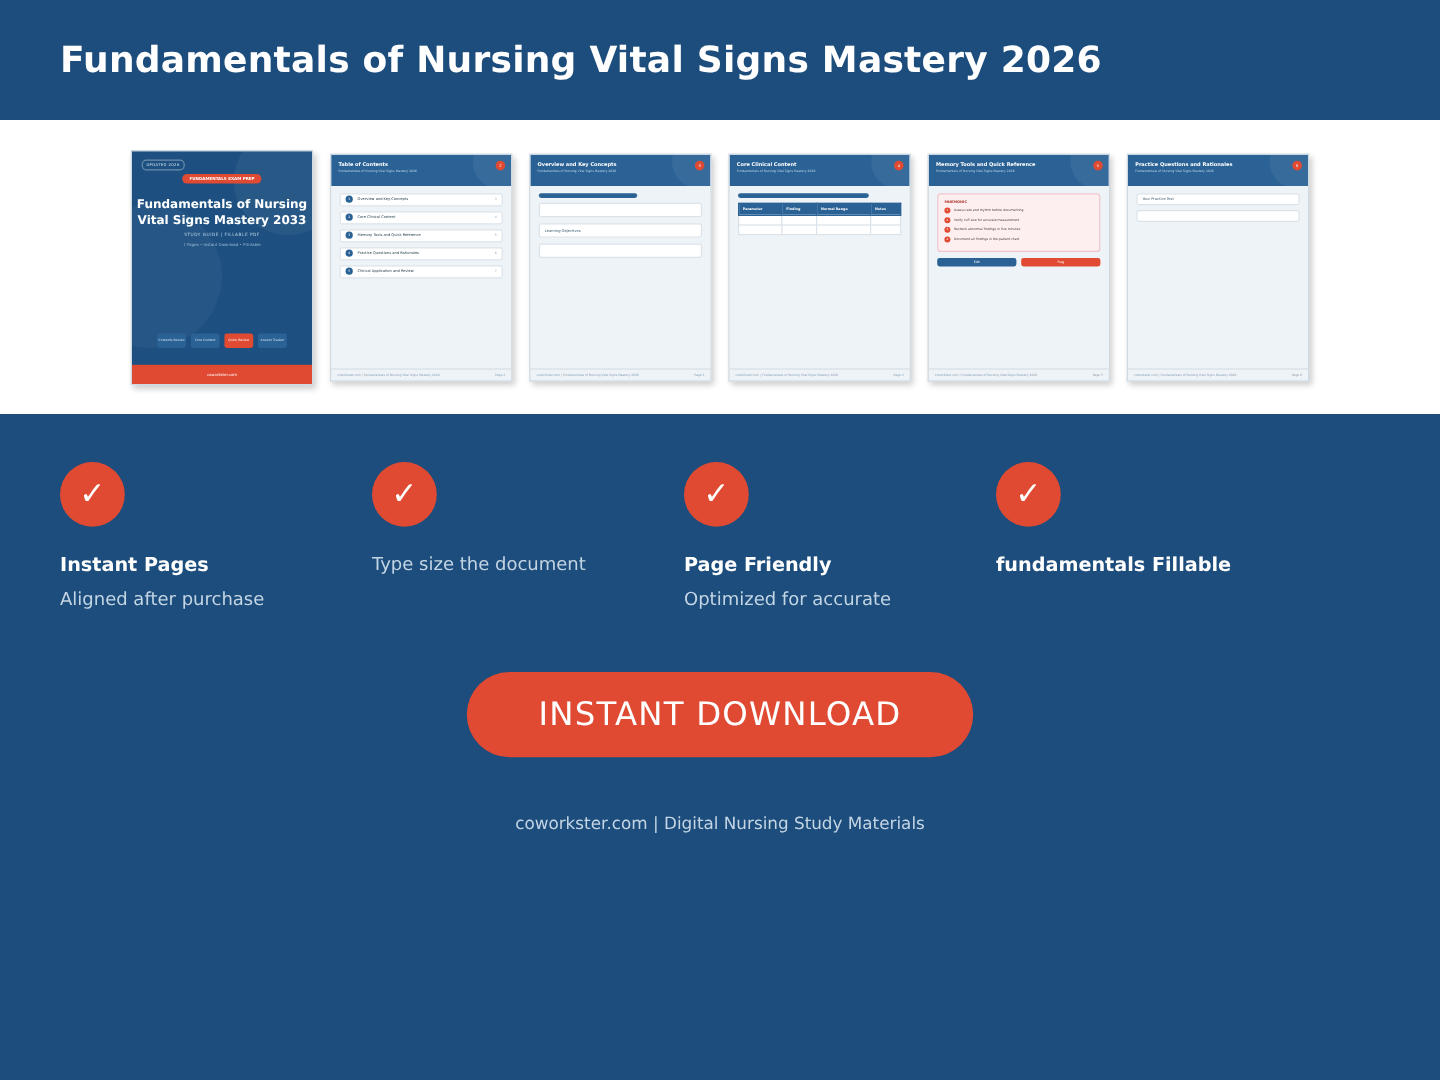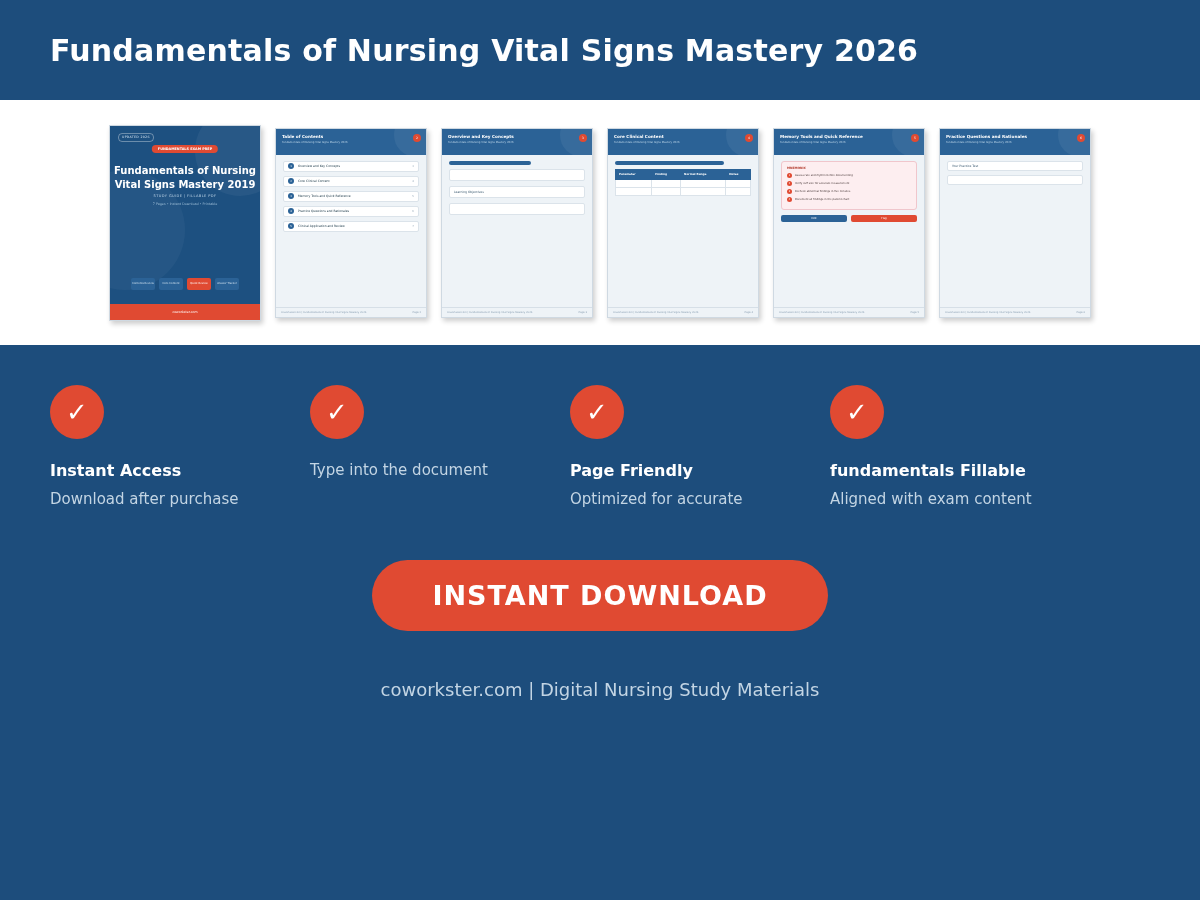--- a/index.html
+++ b/index.html
@@ -194,27 +194,27 @@
     display: flex; align-items: center; justify-content: center;
     font-size: 26px; margin-bottom: 22px;
   }
   .feat-title { color: #ffffff; font-size: 16px; font-weight: bold; margin-bottom: 10px; }
   .feat-desc { color: #c3d5e4; font-size: 15px; }
 
   
   .cta-wrap { display: flex; justify-content: center; margin-top: 52px; }
   .cta {
     background: #e04a32; color: #ffffff;
-    font-size: 27px; font-weight: bold; letter-spacing: 1px;
+    font-size: 27px; font-weight: normal; letter-spacing: 1px;
     padding: 20px 60px; border-radius: 36px; border: none;
     cursor: pointer;
     font-family: "DejaVu Sans", sans-serif;
   }
   .brandline {
-    text-align: center; color: #c3d5e4; font-size: 18px; margin-top: 48px;
+    text-align: center; color: #c3d5e4; font-size: 14px; margin-top: 48px;
   }
 </style>
 </head>
 <body>
 
 <div class="page">
 
   <div class="header">
     <div class="header-title">Fundamentals of Nursing Vital Signs Mastery 2026</div>
   </div>
@@ -223,21 +223,21 @@
 
     <div class="thumb-wrap">
       <div class="thumb cover">
         <div class="cover-body">
           <div class="cover-deco1"></div>
           <div class="cover-deco2"></div>
           <div class="cover-topbadge">UPDATED 2026</div>
           <div class="cover-redbadge">FUNDAMENTALS EXAM PREP</div>
           <div class="cover-title">
             <span>Fundamentals of Nursing</span><br>
-            <span>Vital Signs Mastery 2019</span>
+            <span>Vital Signs Mastery 2033</span>
           </div>
           <div class="cover-sub">STUDY GUIDE  |  FILLABLE PDF</div>
           <div class="cover-sub2">7 Pages  •  Instant Download  •  Printable</div>
           <div class="cover-chips">
             <div class="cover-chip">Contents Review</div>
             <div class="cover-chip">Core Content</div>
             <div class="cover-chip accent">Quick Review</div>
             <div class="cover-chip">Answer Tracker</div>
           </div>
           <div class="cover-footer">coworkster.com</div>
@@ -405,36 +405,35 @@
           <span>Page 6</span>
         </div>
       </div>
     </div>
 
   </div>
 
   <div class="features">
     <div class="feature">
       <div class="feat-circle">✓</div>
-      <div class="feat-title">Instant Access</div>
-      <div class="feat-desc">Download after purchase</div>
+      <div class="feat-title">Instant Pages</div>
+      <div class="feat-desc">Aligned after purchase</div>
     </div>
     <div class="feature">
       <div class="feat-circle">✓</div>
-      <div class="feat-desc">Type into the document</div>
+      <div class="feat-desc">Type size the document</div>
     </div>
     <div class="feature">
       <div class="feat-circle">✓</div>
       <div class="feat-title">Page Friendly</div>
       <div class="feat-desc">Optimized for accurate</div>
     </div>
     <div class="feature">
       <div class="feat-circle">✓</div>
       <div class="feat-title">fundamentals Fillable</div>
-      <div class="feat-desc">Aligned with exam content</div>
     </div>
   </div>
 
   <div class="cta-wrap">
     <button class="cta">INSTANT DOWNLOAD</button>
   </div>
 
   <div class="brandline">coworkster.com | Digital Nursing Study Materials</div>
 
 </div>

